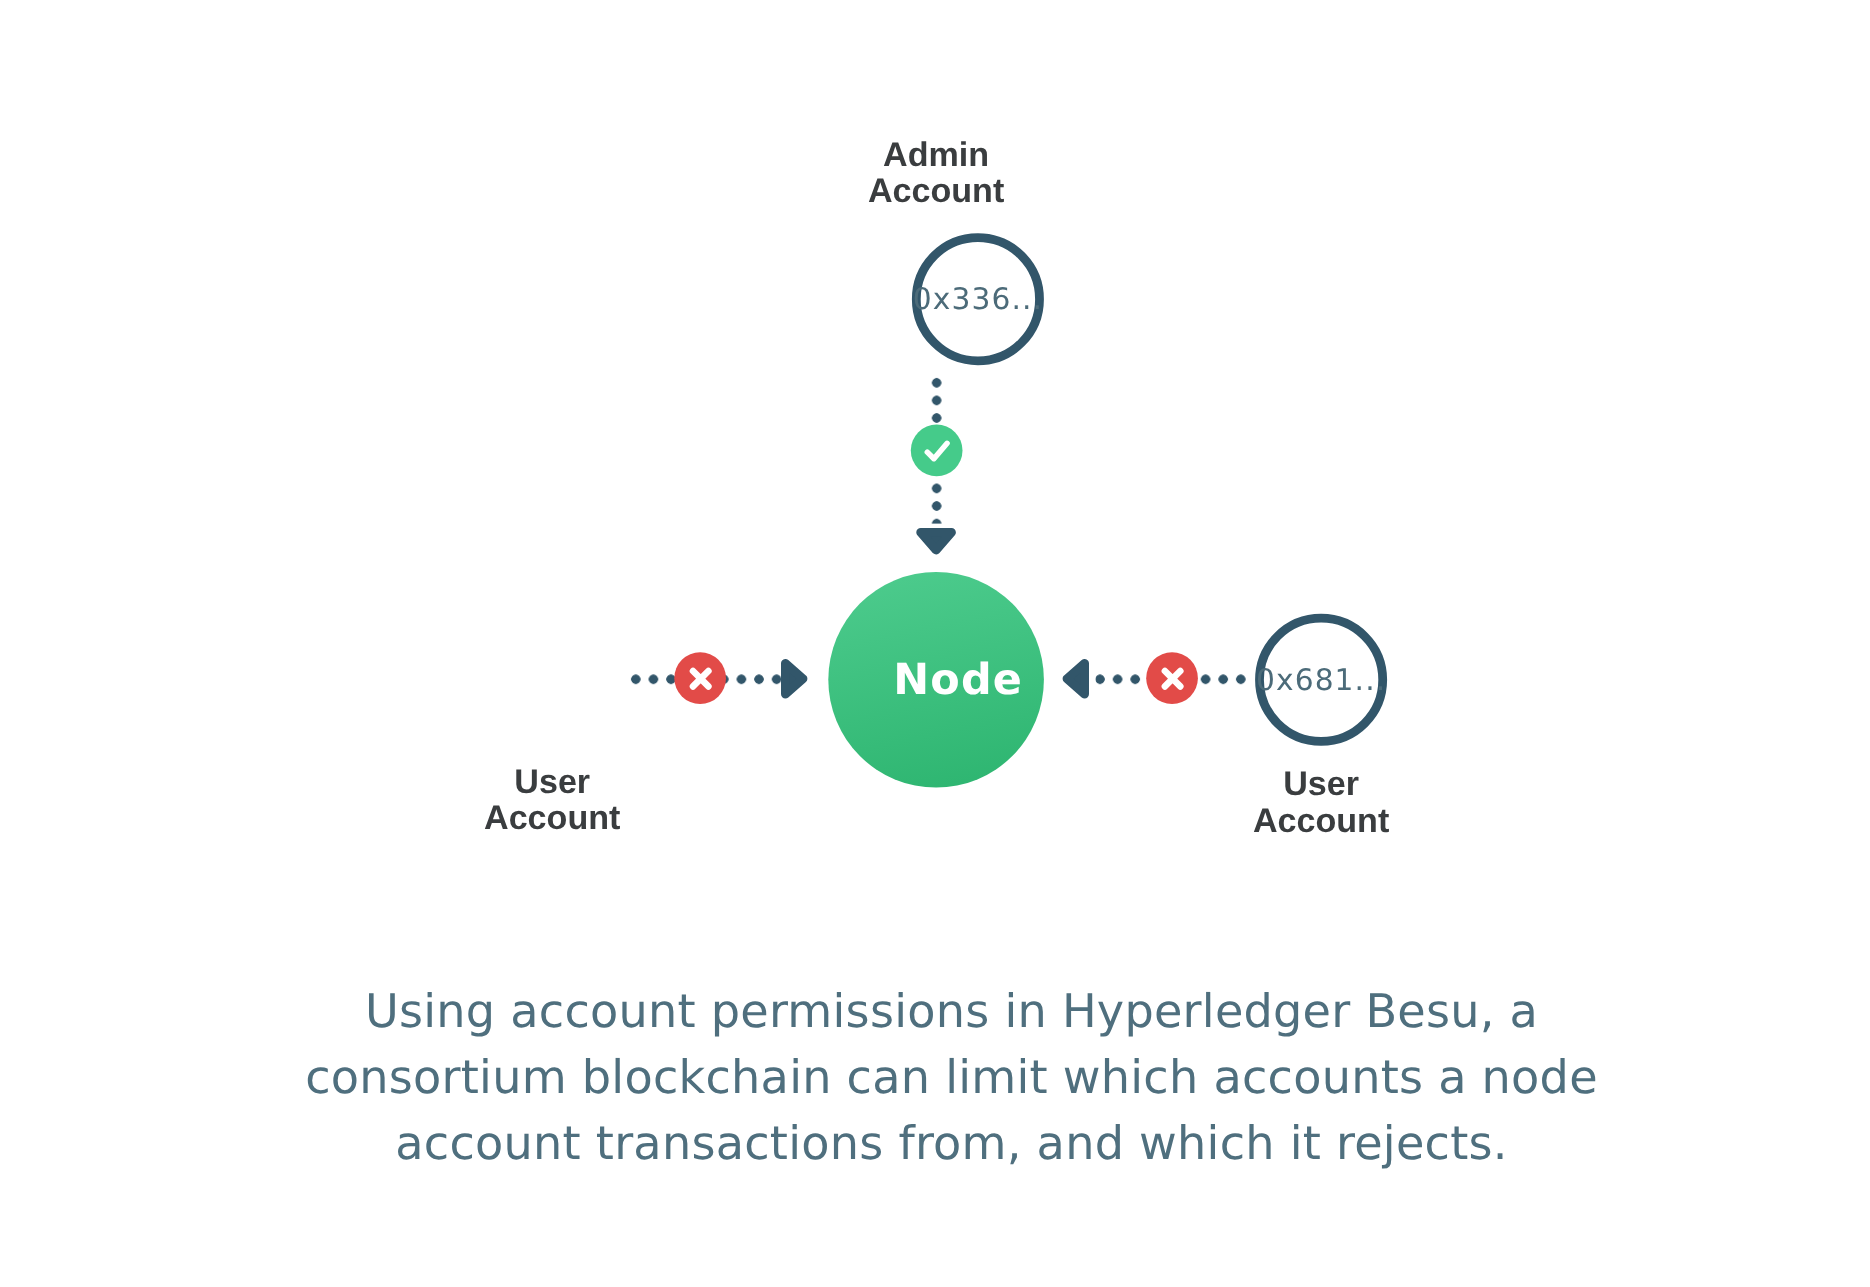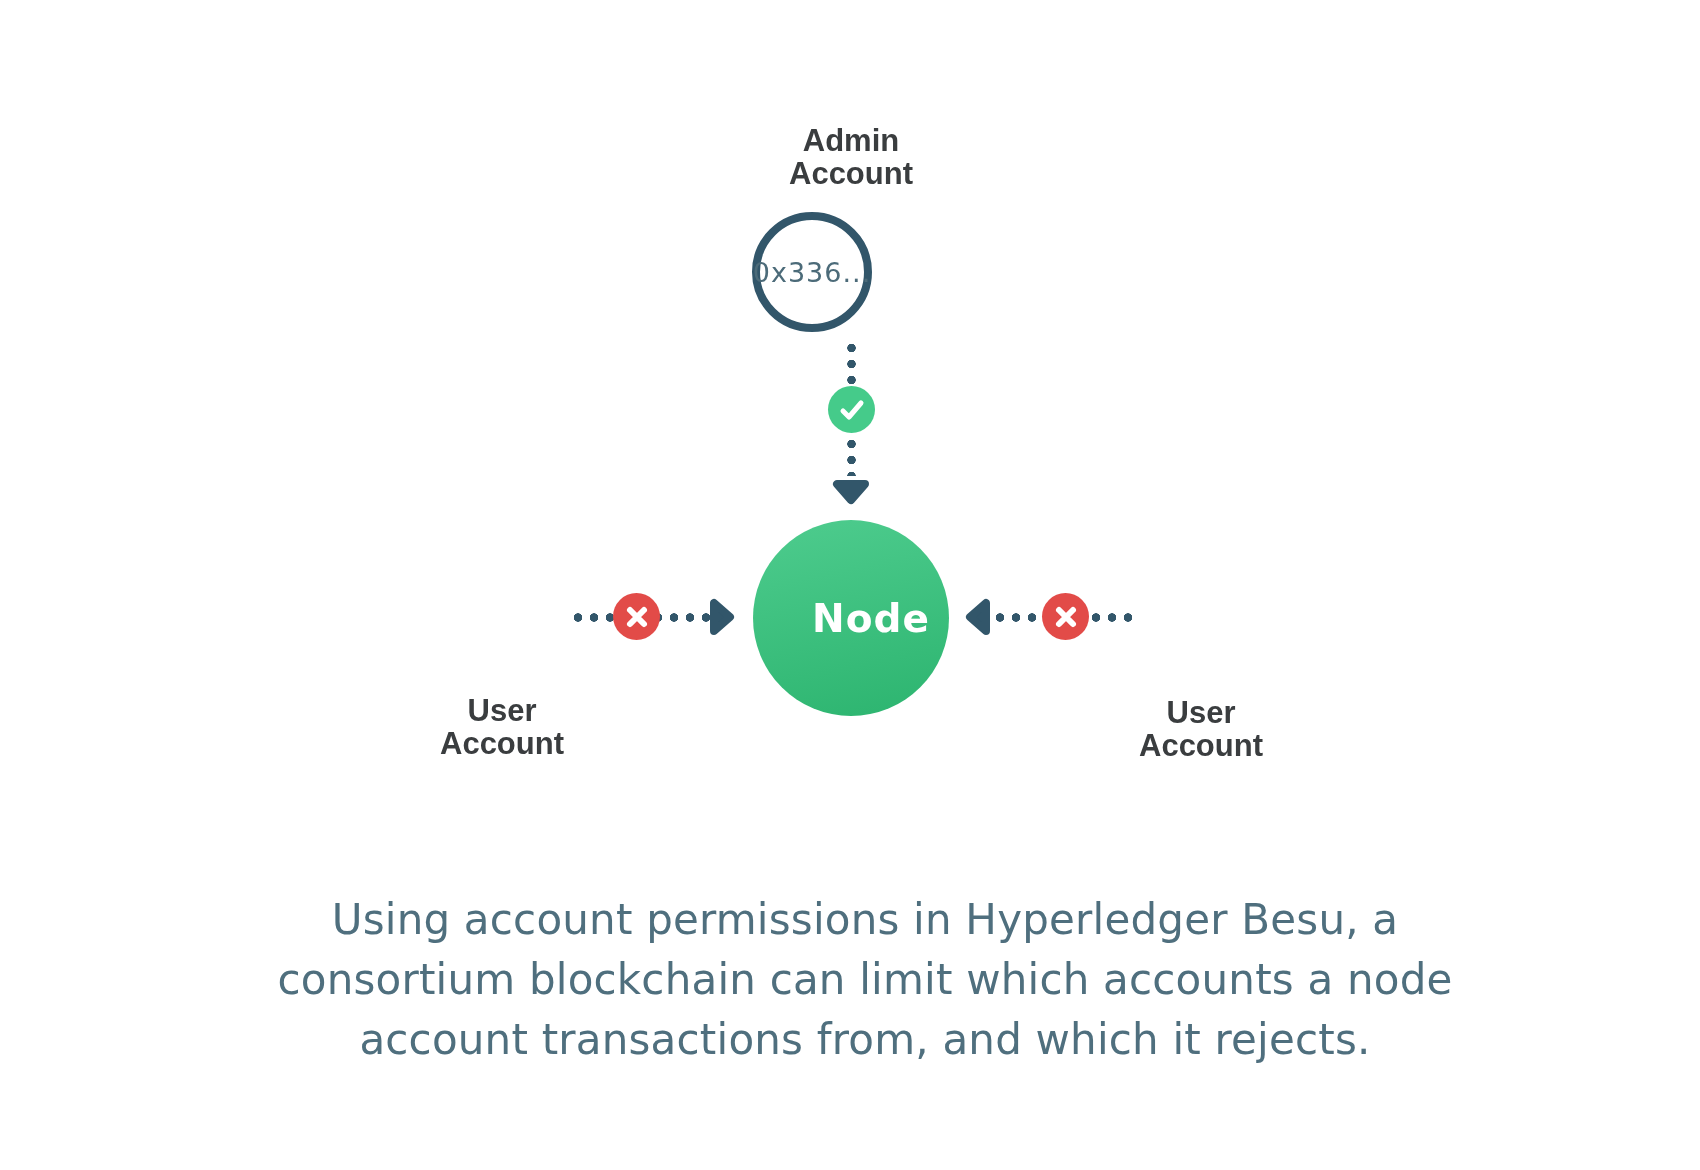--- a/index.html
+++ b/index.html
@@ -89,21 +89,21 @@
 </head>
 <body>
 
 <div class="canvas">
 
   <div class="abs acct-label" style="left:721px;top:124px;">
     <div>Admin</div>
     <div>Account</div>
   </div>
 
-  <div class="abs acct-circle" style="left:752px;top:212px;">
+  <div class="abs acct-circle" style="left:829px;top:212px;">
     <span class="addr">0x336...</span>
   </div>
 
   <div class="abs dots-v" style="left:847px;top:340px;height:136px;"></div>
 
   <div class="abs badge allow" style="left:828px;top:386px;">
     <svg width="34" height="34" viewBox="0 0 34 34">
       <path d="M8 18 L14 24 L26 10" fill="none" stroke="#ffffff" stroke-width="5" stroke-linecap="round" stroke-linejoin="round"></path>
     </svg>
   </div>
@@ -126,20 +126,23 @@
   <div class="abs badge deny" style="left:613px;top:593px;">
     <svg width="34" height="34" viewBox="0 0 34 34">
       <path d="M10 10 L24 24 M24 10 L10 24" fill="none" stroke="#ffffff" stroke-width="6" stroke-linecap="round"></path>
     </svg>
   </div>
 
   <svg class="abs arrow" style="left:709px;top:597px;" width="26" height="40" viewBox="0 0 26 40">
     <path d="M5 6 L5 34 L21 20 Z" fill="currentColor" stroke="currentColor" stroke-width="8" stroke-linejoin="round"></path>
   </svg>
 
+  <div class="abs acct-circle" style="left:1141px;top:558px;">
+    <span class="addr">0x681...</span>
+  </div>
   <div class="abs acct-label" style="left:1071px;top:696px;">
     <div>User</div>
     <div>Account</div>
   </div>
 
   <div class="abs dots-h" style="left:996px;top:613px;width:140px;background-position:right center;"></div>
 
   <div class="abs badge deny" style="left:1042px;top:593px;">
     <svg width="34" height="34" viewBox="0 0 34 34">
       <path d="M10 10 L24 24 M24 10 L10 24" fill="none" stroke="#ffffff" stroke-width="6" stroke-linecap="round"></path>

